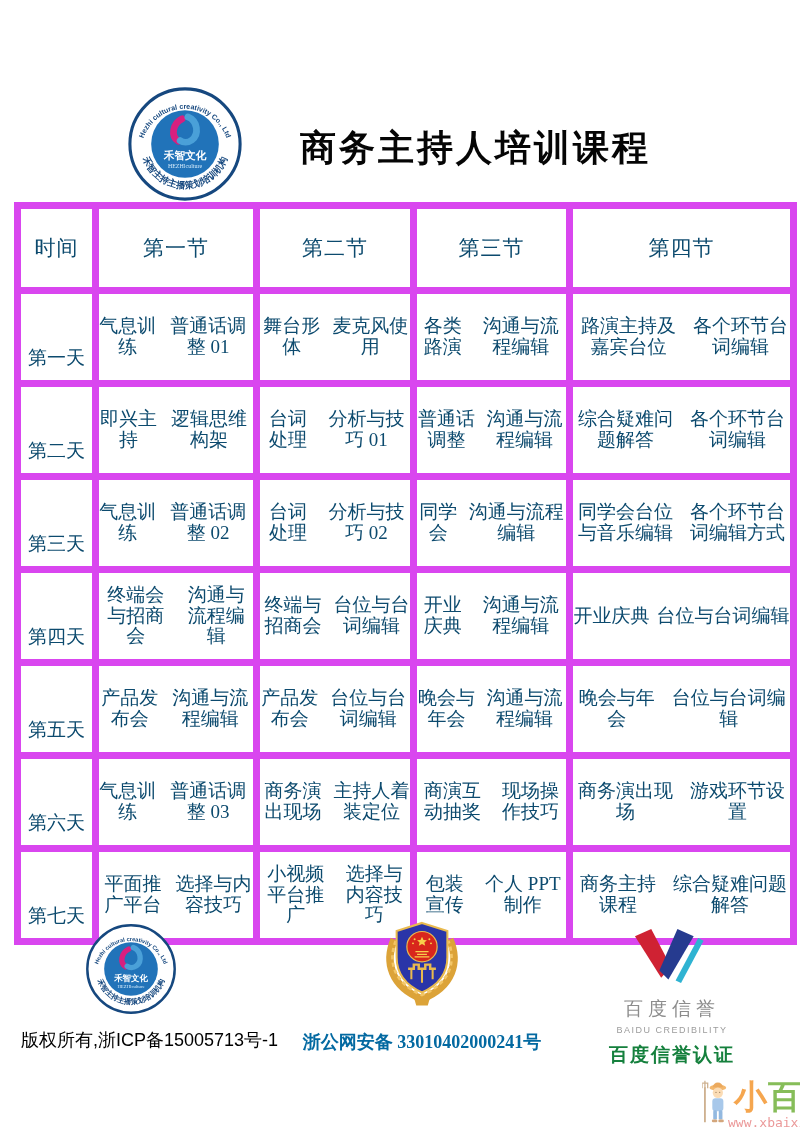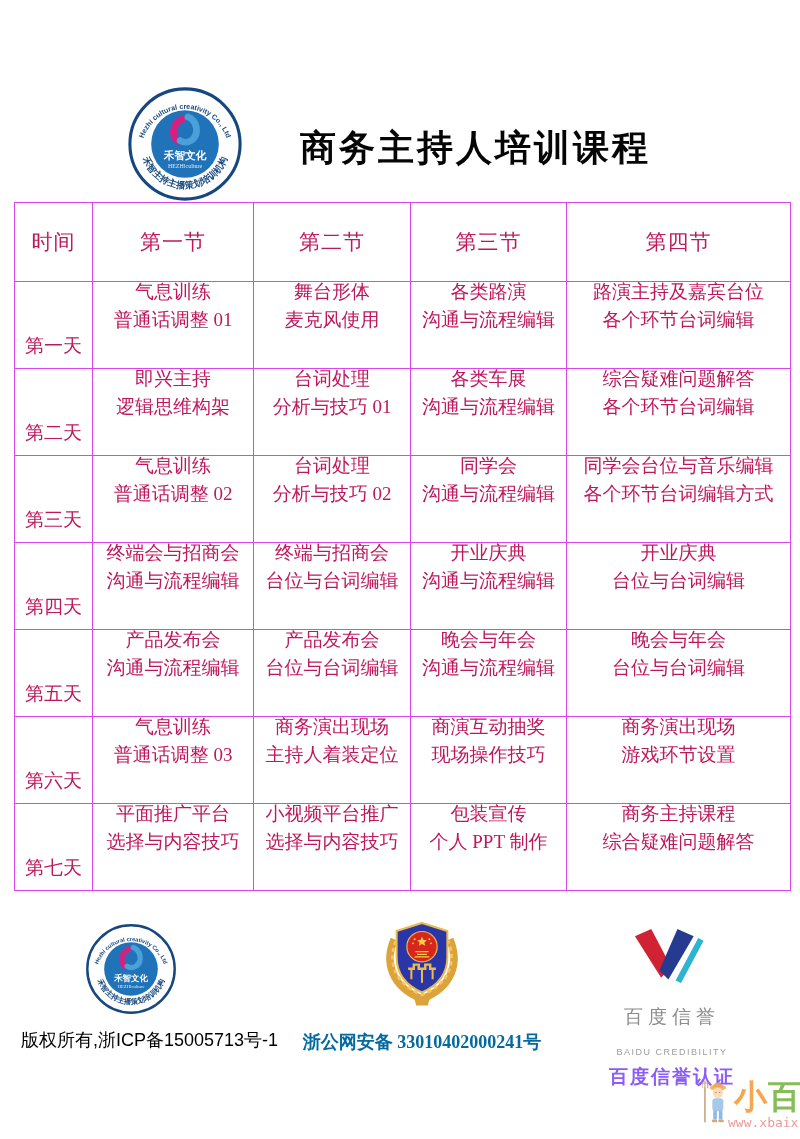--- a/index.html
+++ b/index.html
@@ -17,28 +17,28 @@
     font-size:36px; font-weight:bold; color:#050505; letter-spacing:3px;
     white-space:nowrap;
   }
 
   
   table.schedule {
     position:absolute; left:14px; top:202px; width:776px;
     border-collapse:collapse; table-layout:fixed;
   }
   .schedule th, .schedule td {
-    border:1px solid #d946ef; padding:0; text-align:center; color:#be185d;
+    border:7px solid #d946ef; padding:0; text-align:center; color:#0c4a6e;
     vertical-align:middle;
   }
   .schedule thead th { height:78px; font-size:21px; font-weight:normal; letter-spacing:1px; }
   .schedule tbody td { height:86px; font-size:19px; }
   .cellwrap {
-    height:86px; display:flex; flex-direction:column;
-    align-items:center; justify-content:flex-start; gap:7px; line-height:1.1;
+    height:86px; display:flex; 
+    align-items:center; justify-content:center; gap:7px; line-height:1.1;
   }
   .daywrap {
     height:86px; display:flex; align-items:flex-end; justify-content:center;
     padding-bottom:13px; box-sizing:border-box; line-height:1;
   }
 
   
   .logo-bottom { left:85px; top:923px; width:92px; height:92px; }
   .copyright {
     left:21px; top:1028px; width:230px;
@@ -47,23 +47,23 @@
   }
   .badge-block { left:292px; top:918px; width:260px; text-align:center; }
   .badge-icon { width:82px; height:90px; display:inline-block; }
   .police-beian {
     margin-top:18px; font-family:Liberation Serif, serif;
     font-size:18px; font-weight:bold; color:#0369a1; white-space:nowrap;
   }
   .baidu-block { left:594px; top:928px; width:156px; text-align:center;
     font-family:"Liberation Sans","DejaVu Sans",sans-serif; }
   .baidu-v { width:76px; height:56px; display:inline-block; }
-  .baidu-cn { margin-top:16px; font-size:19px; color:#8c8c8c; letter-spacing:5px; }
-  .baidu-en { margin-top:17px; font-size:9px; color:#9c9c9c; letter-spacing:1.5px; }
-  .baidu-cert { margin-top:7px; font-size:19px; font-weight:bold; color:#8b5cf6; letter-spacing:2px; }
+  .baidu-cn { margin-top:8px; font-size:19px; color:#8c8c8c; letter-spacing:5px; }
+  .baidu-en { margin-top:3px; font-size:9px; color:#9c9c9c; letter-spacing:1.5px; }
+  .baidu-cert { margin-top:7px; font-size:19px; font-weight:bold; color:#15803d; letter-spacing:2px; }
 
   
   .watermark { left:700px; top:1074px; width:138px; height:60px; opacity:.9; }
   .mascot { position:absolute; left:2px; top:4px; width:28px; height:48px; }
   .wm-chars { position:absolute; left:34px; top:6px; font-size:33px; font-weight:bold;
     font-family:"Liberation Sans","DejaVu Sans",sans-serif; line-height:1; letter-spacing:1px; }
   .wm-c1 { color:#f59d3d; } .wm-c2 { color:#7ab648; } .wm-c3 { color:#8bbf3f; }
   .wm-url { position:absolute; left:28px; top:41px; font-size:13px;
     font-family:"DejaVu Sans Mono","Liberation Mono",monospace; color:#e98e8e; }
 </style>
@@ -191,21 +191,21 @@
           </div>
         </td>
       <td>
           <div class="cellwrap">
             <span>台词处理</span>
             <span>分析与技巧 01</span>
           </div>
         </td>
       <td>
           <div class="cellwrap">
-            <span>各类车展</span>
+            <span>普通话调整</span>
             <span>沟通与流程编辑</span>
           </div>
         </td>
       <td>
           <div class="cellwrap">
             <span>综合疑难问题解答</span>
             <span>各个环节台词编辑</span>
           </div>
         </td>
     </tr>

